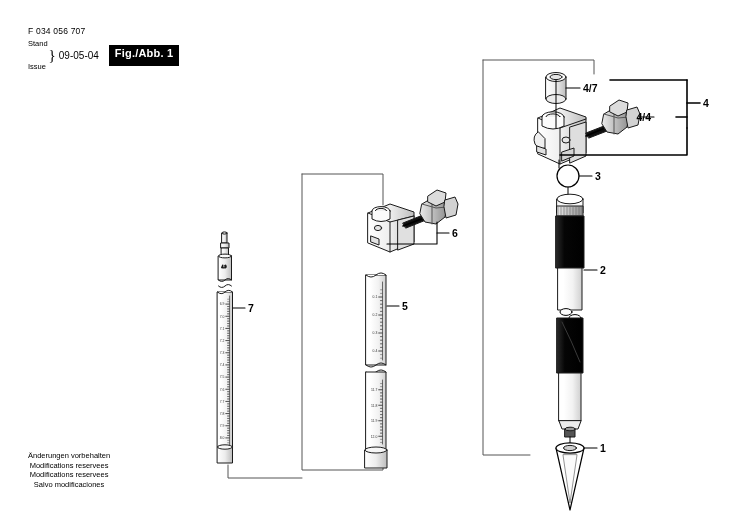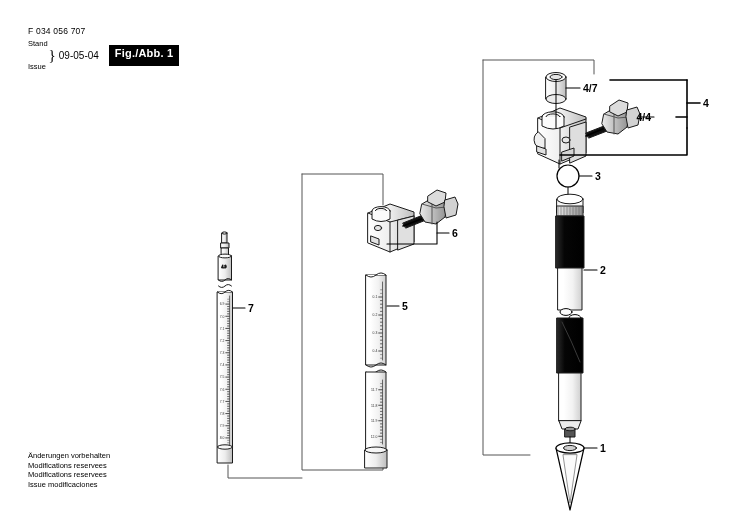--- a/index.html
+++ b/index.html
@@ -18,21 +18,21 @@
   .brace{font-size:15px;line-height:15px;margin:0 3px 0 1px;font-family:"Liberation Serif",serif;}
   .issue-date{font-size:10px;align-self:center;white-space:nowrap;}
   .figbox{
     margin-left:10px;background:#000;color:#fff;
     font-size:11px;font-weight:bold;padding:2px 6px 7px 6px;
     letter-spacing:.2px;align-self:center;white-space:nowrap;
   }
 
   
   .footer{position:absolute;left:28px;top:451px;font-size:7.5px;line-height:9.6px;}
-  .footer div{white-space:nowrap;}
+  .footer div{white-space:nowrap;text-align:center;}
 
   
   svg.art{position:absolute;left:0;top:0;width:730px;height:516px;}
   .lbl{font-family:"Liberation Sans",sans-serif;font-size:10.5px;font-weight:bold;fill:#000;}
   .tick{font-family:"Liberation Sans",sans-serif;font-size:3.4px;fill:#333;}
 </style>
 </head>
 <body>
 
 <div class="page">
@@ -47,21 +47,21 @@
       <div class="brace">}</div>
       <div class="issue-date">09-05-04</div>
       <div class="figbox">Fig./Abb. 1</div>
     </div>
   </div>
 
   <div class="footer">
     <div>Änderungen vorbehalten</div>
     <div>Modifications reservees</div>
     <div>Modifications reservees</div>
-    <div>Issue modificaciones</div>
+    <div>Salvo modificaciones</div>
   </div>
 
   <svg class="art" viewBox="0 0 730 516">
     <defs>
       <linearGradient id="tubeG" x1="0" y1="0" x2="1" y2="0">
         <stop offset="0%" stop-color="#ffffff"></stop>
         <stop offset="22%" stop-color="#ffffff"></stop>
         <stop offset="62%" stop-color="#f2f2f2"></stop>
         <stop offset="100%" stop-color="#cfcfcf"></stop>
       </linearGradient>

